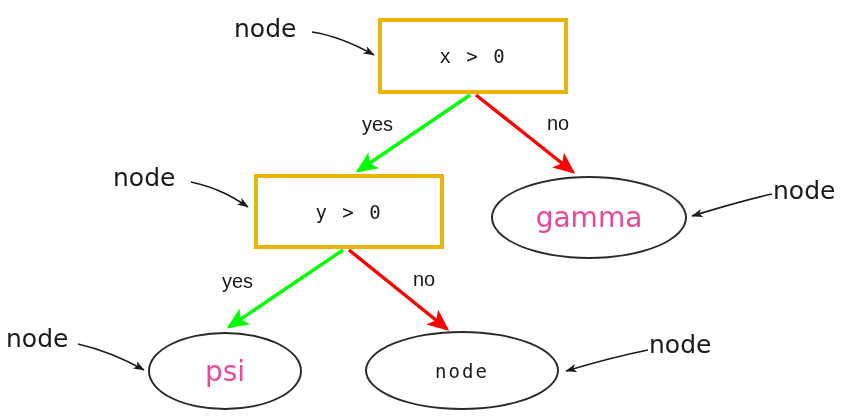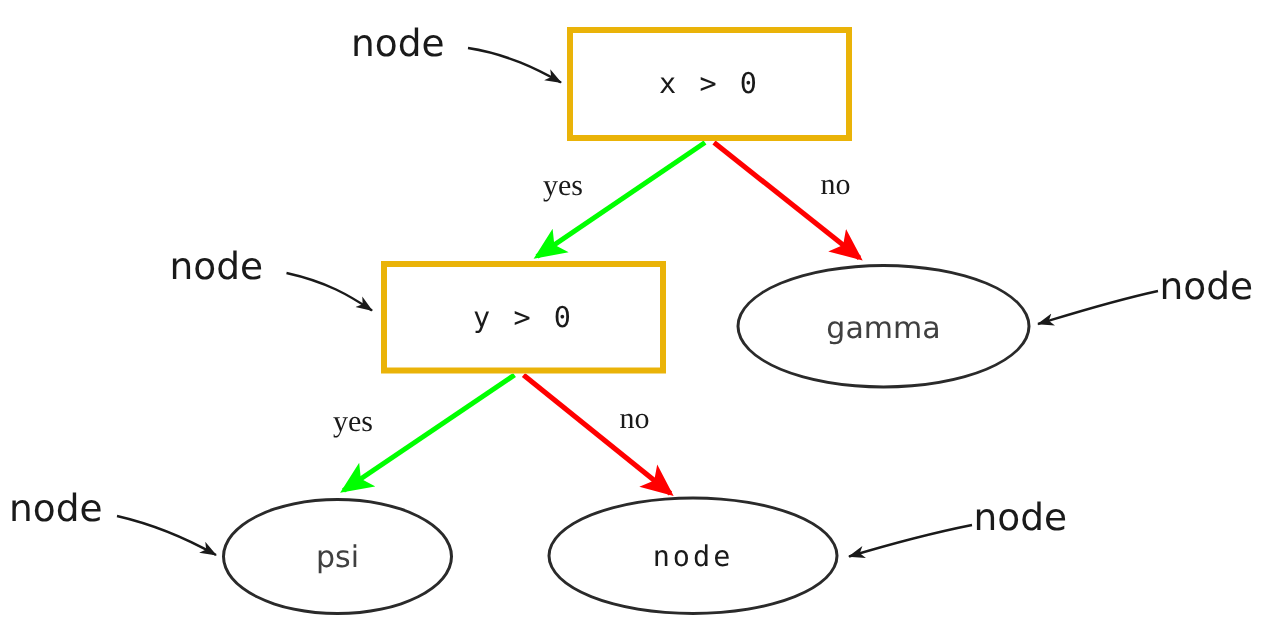--- a/index.html
+++ b/index.html
@@ -43,27 +43,27 @@
   }
   .mono-label {
     font-family: "DejaVu Sans Mono", monospace;
     font-size: 19px;
     color: #1a1a1a;
     letter-spacing: 2px;
     white-space: nowrap;
   }
   .sans-label {
     font-family: "DejaVu Sans", sans-serif;
-    font-size: 20px;
-    color: #404040;
+    font-size: 28px;
+    color: #ec4899;
     white-space: nowrap;
   }
   .edge-label {
     position: absolute;
-    font-family: Liberation Serif, serif;
+    font-family: Liberation Sans, sans-serif;
     font-size: 20px;
     color: #1a1a1a;
     white-space: nowrap;
     text-align: right;
   }
   .annot-label {
     position: absolute;
     font-family: "DejaVu Sans", sans-serif;
     font-size: 25px;
     color: #1a1a1a;

